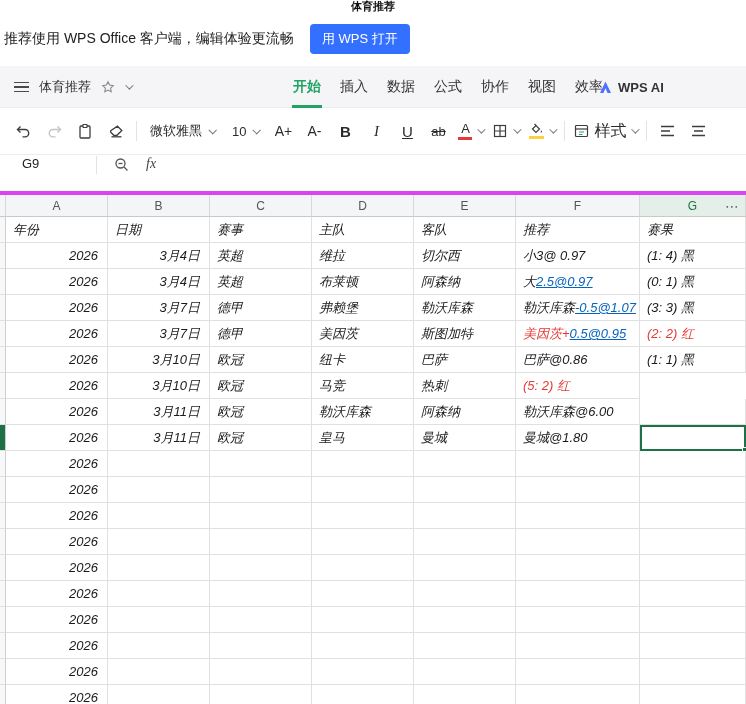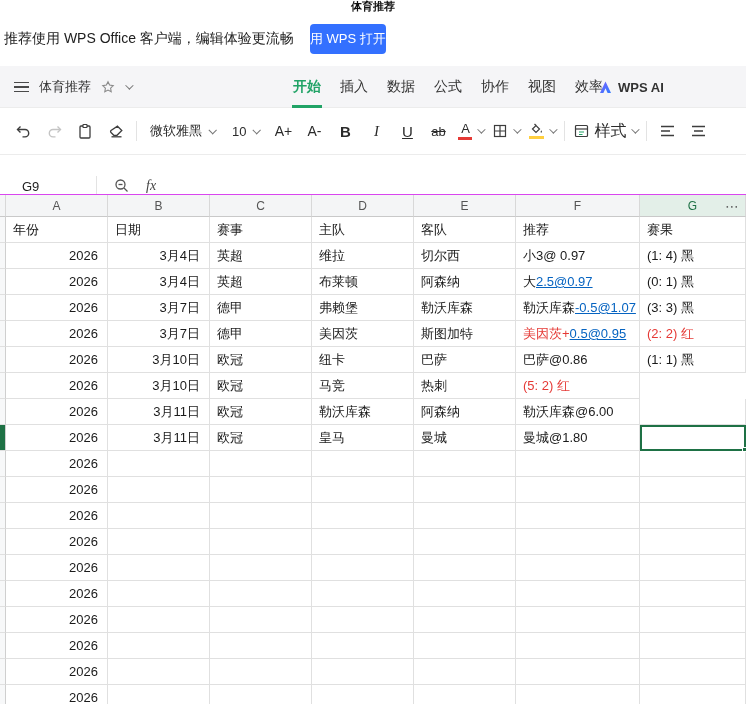--- a/index.html
+++ b/index.html
@@ -9,21 +9,21 @@
 
   
   #titlebar { position:absolute; top:0; left:0; width:746px; height:12px; overflow:hidden;
     text-align:center; font-size:11px; font-weight:bold; color:#111; line-height:12px; }
 
   
   #banner { position:absolute; top:12px; left:0; width:746px; height:54px; background:#fff;
     display:flex; align-items:center; padding-left:4px; }
   #banner .msg { font-size:14px; color:#212121; white-space:nowrap; }
   #openBtn { margin-left:16px; background:#3370ff; color:#fff; border:none; border-radius:4px;
-    font-size:13px; padding:6px 0; cursor:pointer; font-family:inherit; white-space:nowrap; }
+    font-size:13px; padding:6px 12px; cursor:pointer; font-family:inherit; white-space:nowrap; }
 
   
   #menubar { position:absolute; top:66px; left:0; width:746px; height:42px; background:#f5f5f7;
     border-bottom:1px solid #ececec; }
   .mb-left { position:absolute; left:14px; top:0; height:42px; display:flex; align-items:center; gap:10px; }
   .hamburger { display:flex; flex-direction:column; gap:3px; width:15px; cursor:pointer; }
   .hamburger i { display:block; width:15px; height:1.6px; background:#4a4a4a; }
   .doc-title { font-size:13px; color:#333; }
   .staricon { display:flex; align-items:center; }
   .chev { display:inline-block; width:6px; height:6px; border-right:1.4px solid #777;
@@ -53,38 +53,38 @@
   .b-strike { text-decoration:line-through; font-size:13px; }
   .colorbtn { display:inline-flex; flex-direction:column; align-items:center; line-height:1; cursor:pointer; }
   .colorbtn .letter { font-size:13px; color:#2b2b2b; }
   .redbar { width:14px; height:3px; background:#e53935; margin-top:2px; }
   .yellowbar { width:15px; height:3px; background:#ffcf3f; margin-top:1px; }
   .grouped { display:inline-flex; align-items:center; gap:5px; cursor:pointer; flex:none; }
   .stylelabel { font-size:16px; color:#2b2b2b; }
 
   
   #formulabar { position:absolute; top:156px; left:0; width:746px; height:39px; background:#fff;
-    border-bottom:1px solid #d946ef; display:flex; align-items:flex-end; }
+    border-bottom:4px solid #d946ef; display:flex; align-items:flex-start; }
   .cellref { width:96px; padding-left:22px; font-size:13px; color:#222; cursor:text; }
   .vsep { width:1px; height:18px; background:#e3e3e3; }
   .fbicon { margin-left:16px; display:flex; align-items:center; cursor:pointer; }
   .fx { margin-left:16px; font-size:14px; font-style:italic; font-family:"Liberation Serif",serif;
     color:#444; cursor:pointer; }
 
   
   #grid { position:absolute; top:195px; left:0; width:746px; height:509px; overflow:hidden; background:#fff; }
   #colhdr { position:relative; display:grid; grid-template-columns:6px 102px 102px 102px 102px 102px 124px 106px;
     height:22px; }
   .hc { background:#f4f5f6; border-right:1px solid #d8d8d8; border-bottom:1px solid #c9c9c9;
     display:flex; align-items:center; justify-content:center; font-size:12px; color:#555; cursor:pointer; }
   .hc.corner { cursor:default; }
   .hc.sel { background:#e3efe8; color:#1e7145; }
   .more { position:absolute; right:6px; top:0; height:22px; display:flex; align-items:center;
     font-size:14px; color:#666; cursor:pointer; letter-spacing:1px; }
-  .gridrow { display:grid; grid-template-columns:6px 102px 102px 102px 102px 102px 124px 106px; height:26px; }
+  .gridrow { display:grid; grid-template-columns:6px 102px 102px 102px 102px 102px 124px 106px; height:26px;font-style:italic; }
   .rh { background:#f7f8f9; border-right:1px solid #cfcfcf; border-bottom:1px solid #e0e0e0; cursor:pointer; }
   .rh.selrow { background:#1e7145; }
   .cell { border-right:1px solid #e0e0e0; border-bottom:1px solid #e0e0e0; font-size:13px; color:#1a1a1a;
     display:flex; align-items:center; padding:0 7px; white-space:nowrap; overflow:hidden; cursor:cell; }
   .cell.num { justify-content:flex-end; padding-right:9px; }
   .cell.res-red { color:#e53935; }
   .seg-plain { color:#1a1a1a; }
   .seg-red { color:#e53935; }
   .seg-link { color:#0563c1; text-decoration:underline; cursor:pointer; }
   #selbox { position:absolute; left:640px; top:230px; width:106px; height:26px;

